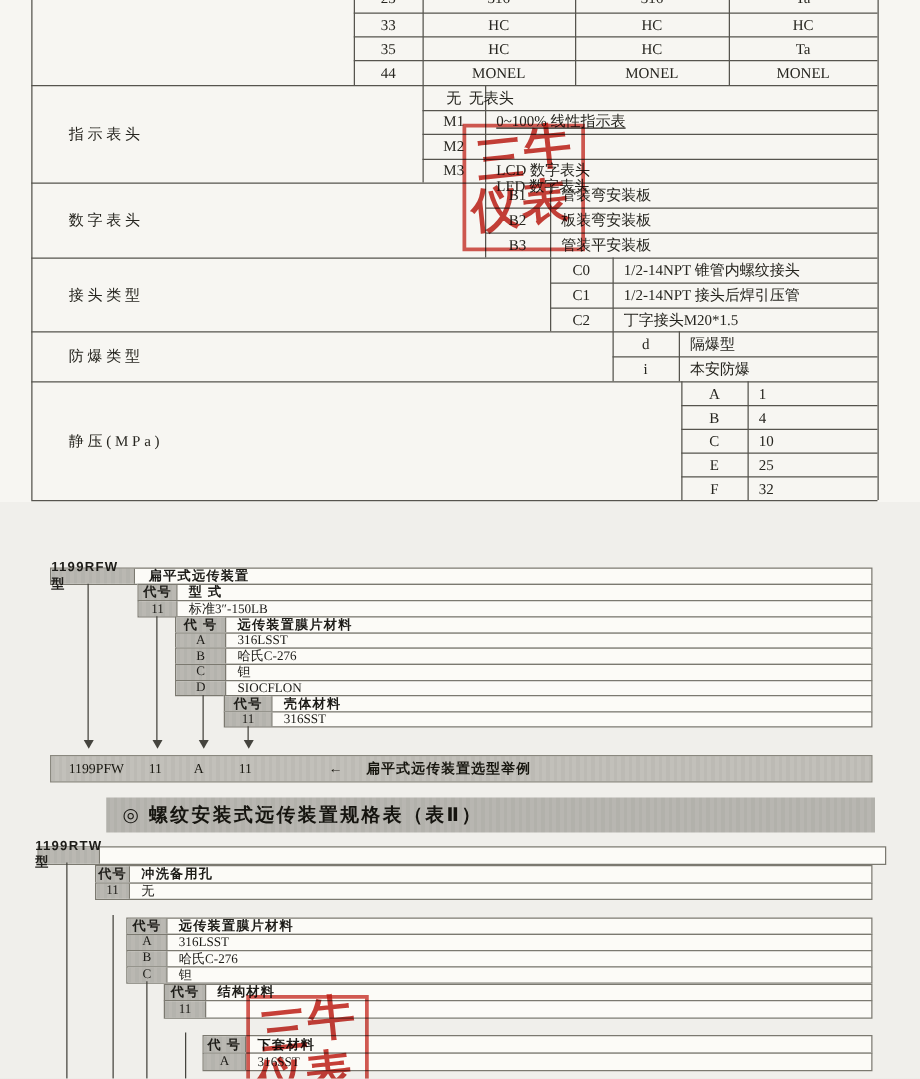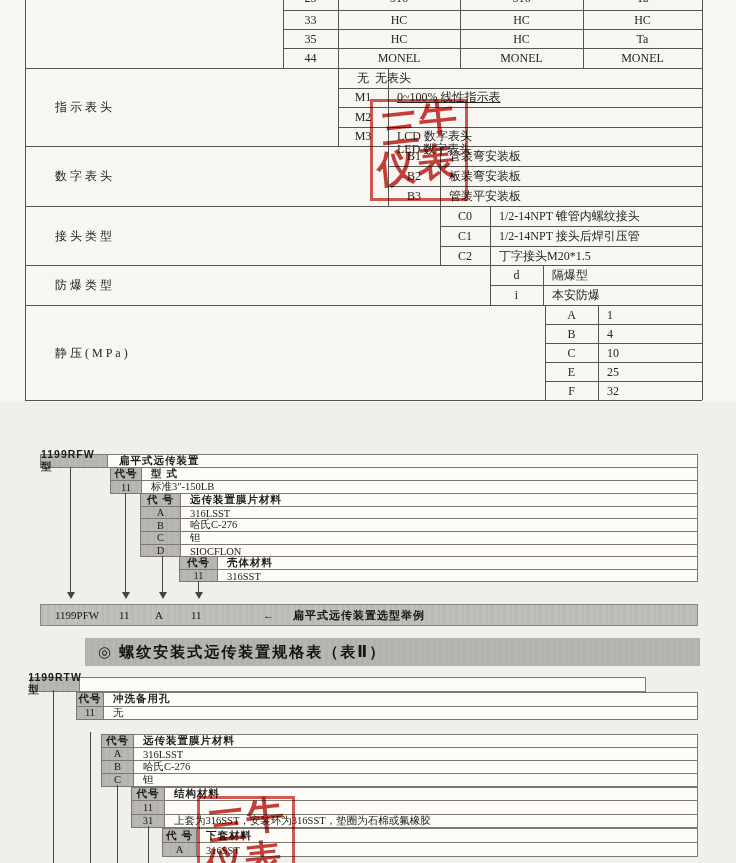--- a/index.html
+++ b/index.html
@@ -191,21 +191,21 @@
     <div class="conn" style="left: 198px; top: 581px; height: 11px;"></div>
     <div class="ah" style="left: 194.5px; top: 592px;"></div>
     <div class="exbar" style="left: 40px; top: 604px; width: 658px; height: 22px;">
       <span style="left: 14px;">1199PFW</span>
       <span style="left: 78px;">11</span>
       <span style="left: 114px;">A</span>
       <span style="left: 150px;">11</span>
       <span style="left: 222px;">←</span>
       <span class="exlabel" style="left: 252px;">扁平式远传装置选型举例</span>
     </div>
-    <div class="bar hdr" style="left: 30px; top: 677px; width: 616px; height: 14.5px;">
+    <div class="bar hdr" style="left: 30px; top: 677px; width: 679px; height: 14.5px;">
       <div class="code" style="width: 49px;">1199RTW 型</div>
     </div>
     <div class="bar hdr" style="left: 76px; top: 692px; width: 622px; height: 14.5px;">
       <div class="code" style="width: 27px;">代号</div>
       <div class="desc" style="left: 36px;">冲洗备用孔</div>
     </div>
     <div class="bar" style="left: 76px; top: 705.5px; width: 622px; height: 14.5px;">
       <div class="code" style="width: 27px;">11</div>
       <div class="desc" style="left: 36px;">无</div>
     </div>
@@ -224,24 +224,20 @@
     <div class="bar" style="left: 101px; top: 772.5px; width: 597px; height: 14px;">
       <div class="code" style="width: 32px;">C</div>
       <div class="desc" style="left: 41px;">钽</div>
     </div>
     <div class="bar hdr" style="left: 131px; top: 786.5px; width: 567px; height: 14.5px;">
       <div class="code" style="width: 33px;">代号</div>
       <div class="desc" style="left: 42px;">结构材料</div>
     </div>
     <div class="bar" style="left: 131px; top: 800px; width: 567px; height: 14.5px;">
       <div class="code" style="width: 33px;">11</div>
-    </div>
-    <div class="bar" style="left: 131px; top: 813.5px; width: 567px; height: 14.5px;">
-      <div class="code" style="width: 33px;">31</div>
-      <div class="desc" style="left: 42px;">上套为316SST，安装环为316SST，垫圈为石棉或氟橡胶</div>
     </div>
     <div class="bar hdr" style="left: 162px; top: 828px; width: 536px; height: 15px;">
       <div class="code" style="width: 34px;">代 号</div>
       <div class="desc" style="left: 43px;">下套材料</div>
     </div>
     <div class="bar" style="left: 162px; top: 842px; width: 536px; height: 15px;">
       <div class="code" style="width: 34px;">A</div>
       <div class="desc" style="left: 43px;">316SST</div>
     </div>
     <div class="conn" style="left: 53px; top: 690px; height: 173px;"></div>

